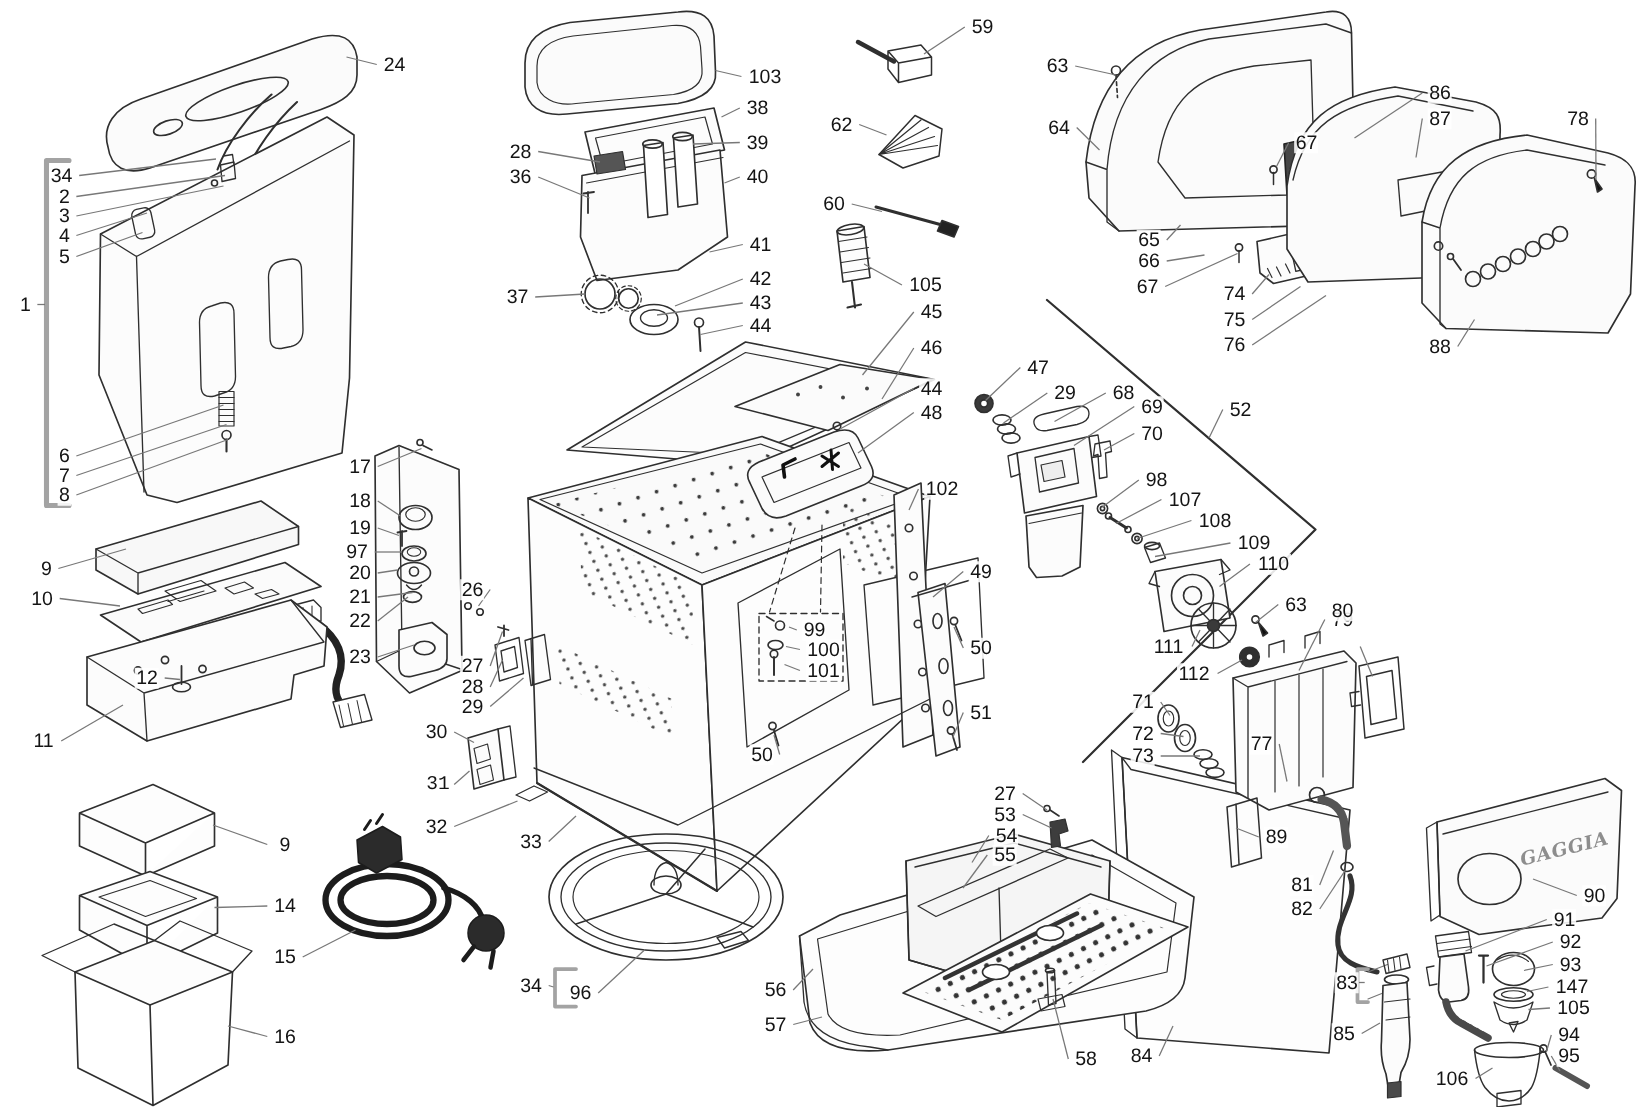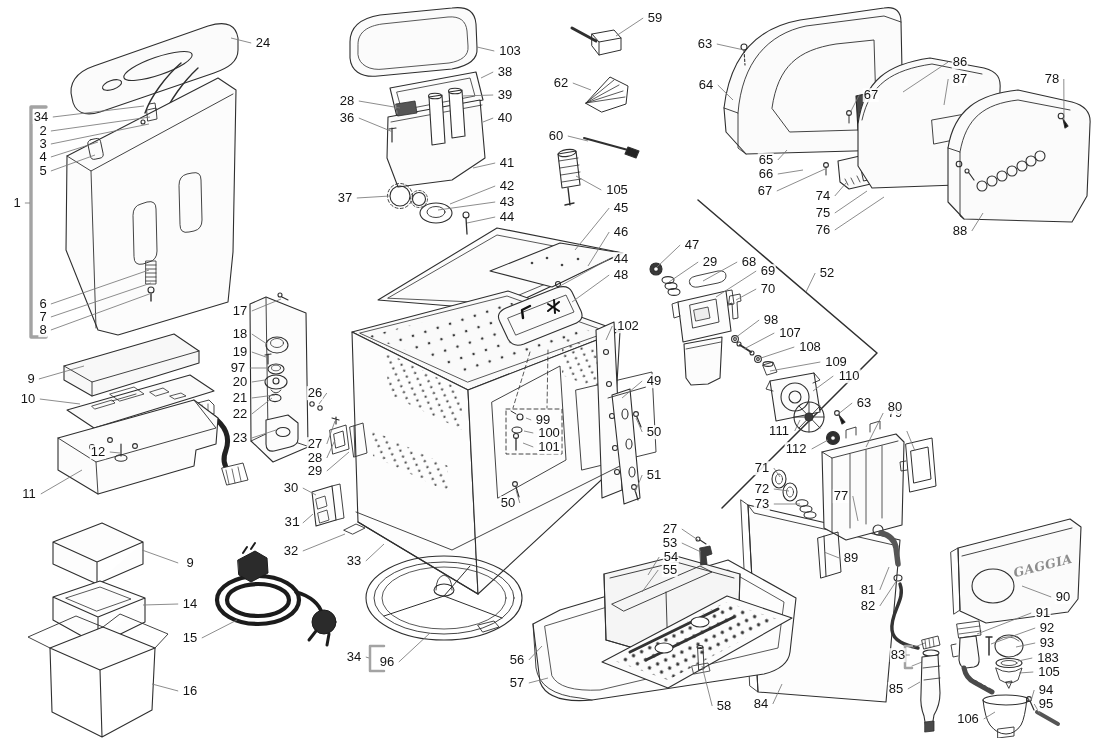--- a/index.html
+++ b/index.html
@@ -658,20 +658,20 @@
       <span class="part-label" style="left: 671px; top: 557px;">54</span>
       <span class="part-label" style="left: 670px; top: 570px;">55</span>
       <span class="part-label" style="left: 724px; top: 706px;">58</span>
       <span class="part-label" style="left: 761px; top: 704px;">84</span>
       <span class="part-label" style="left: 898px; top: 655px;">83</span>
       <span class="part-label" style="left: 896px; top: 689px;">85</span>
       <span class="part-label" style="left: 1063px; top: 597px;">90</span>
       <span class="part-label" style="left: 1043px; top: 613px;">91</span>
       <span class="part-label" style="left: 1047px; top: 628px;">92</span>
       <span class="part-label" style="left: 1047px; top: 643px;">93</span>
-      <span class="part-label" style="left: 1048px; top: 658px;">183</span>
+      <span class="part-label" style="left: 1048px; top: 658px;">147</span>
       <span class="part-label" style="left: 1049px; top: 672px;">105</span>
       <span class="part-label" style="left: 1046px; top: 690px;">94</span>
       <span class="part-label" style="left: 1046px; top: 704px;">95</span>
       <span class="part-label" style="left: 968px; top: 719px;">106</span>
     </div>
 
 </div>
 
 </body></html>

